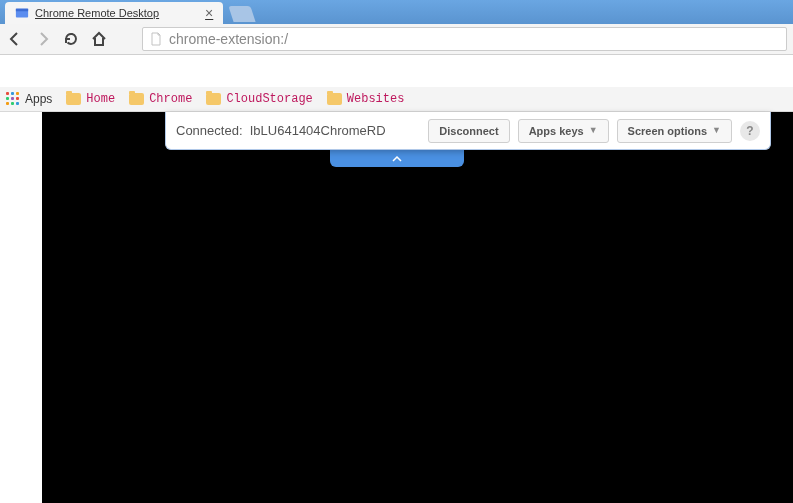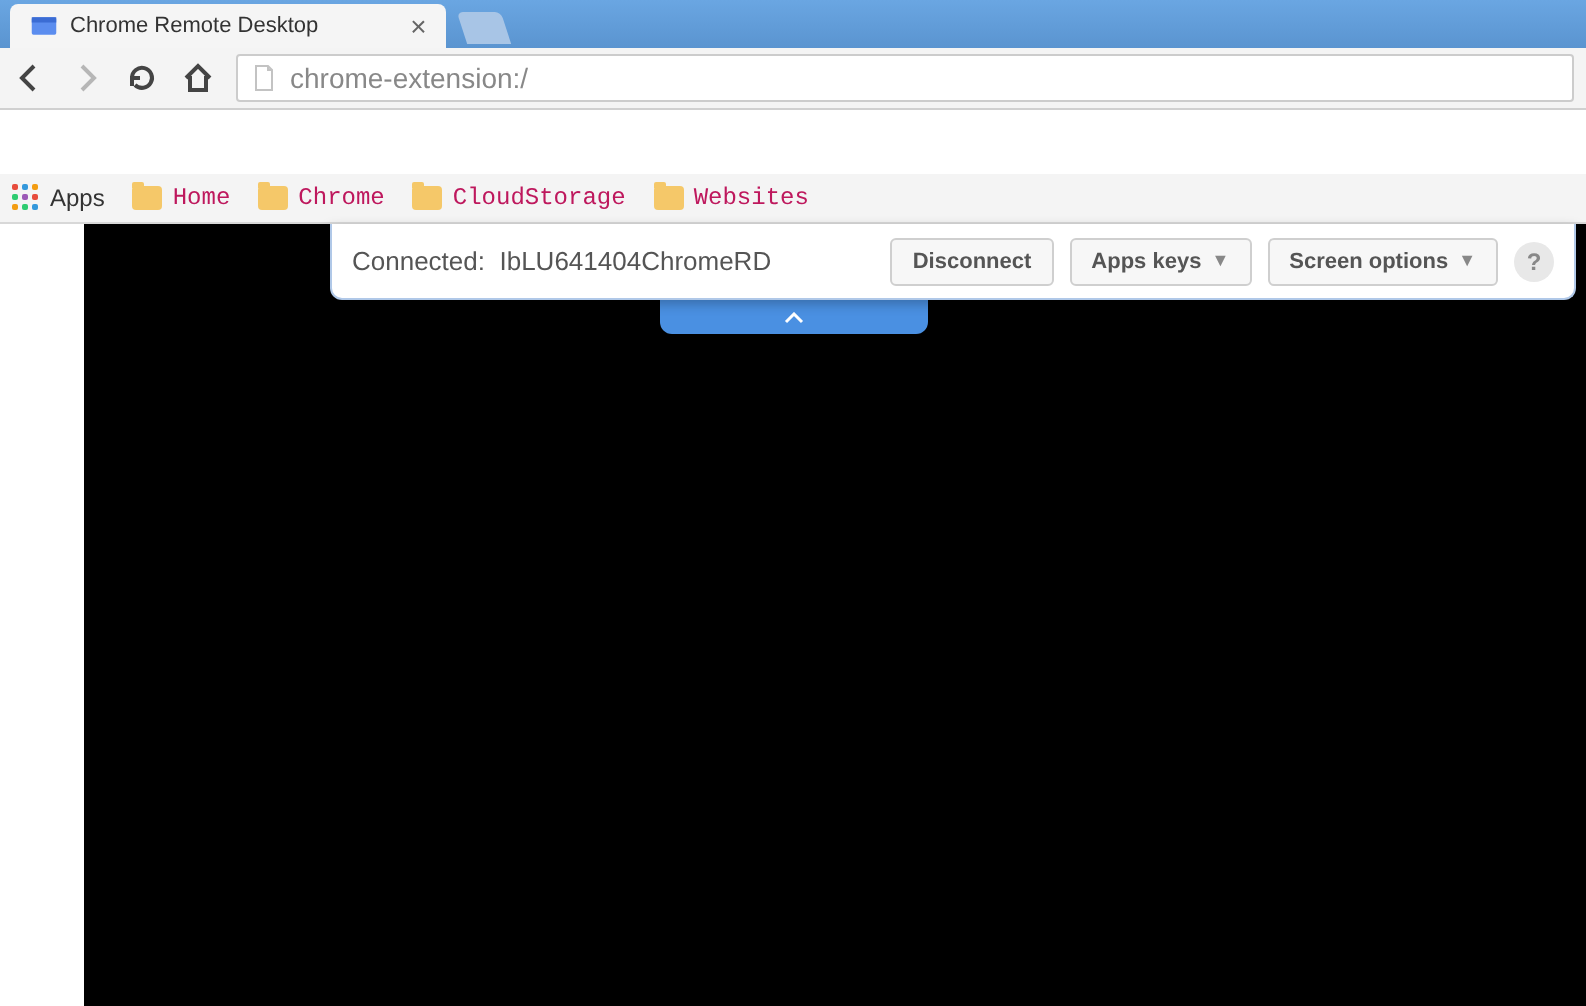--- a/index.html
+++ b/index.html
@@ -22,20 +22,21 @@
   background: #f5f5f5;
   height: 22px;
   padding: 0 10px;
   border-radius: 4px 4px 0 0;
   display: flex;
   align-items: center;
   gap: 6px;
   font-size: 11px;
   color: #333;
   position: relative;
+  text-decoration: underline;
 }
 .tab-favicon {
   width: 14px; height: 14px;
 }
 .tab-close {
   margin-left: 40px;
   font-size: 14px;
   color: #666;
   cursor: pointer;
 }
@@ -67,21 +68,21 @@
 .omnibox {
   flex: 1;
   height: 24px;
   background: #fff;
   border: 1px solid #ccc;
   border-radius: 2px;
   display: flex;
   align-items: center;
   padding: 0 6px;
   gap: 6px;
-  margin-left: 0;
+  margin-left: 24px;
 }
 .omnibox-url {
   color: #888;
   font-size: 14px;
   border: none;
   outline: none;
   flex: 1;
   background: transparent;
 }
 .file-icon { width: 14px; height: 14px; opacity: 0.5; }
@@ -156,21 +157,21 @@
   left: 42px;
   top: 0;
   right: 0;
   bottom: 0;
   background: #000;
 }
 .connection-bar {
   position: absolute;
   top: 0;
   left: 165px;
-  right: 5px;
+  right: 22px;
   background: #fff;
   border: 1px solid #b0c8e8;
   border-top: none;
   border-radius: 0 0 6px 6px;
   box-shadow: 0 2px 6px rgba(0,0,0,0.25);
   height: 38px;
   display: flex;
   align-items: center;
   padding: 0 10px;
   gap: 8px;

